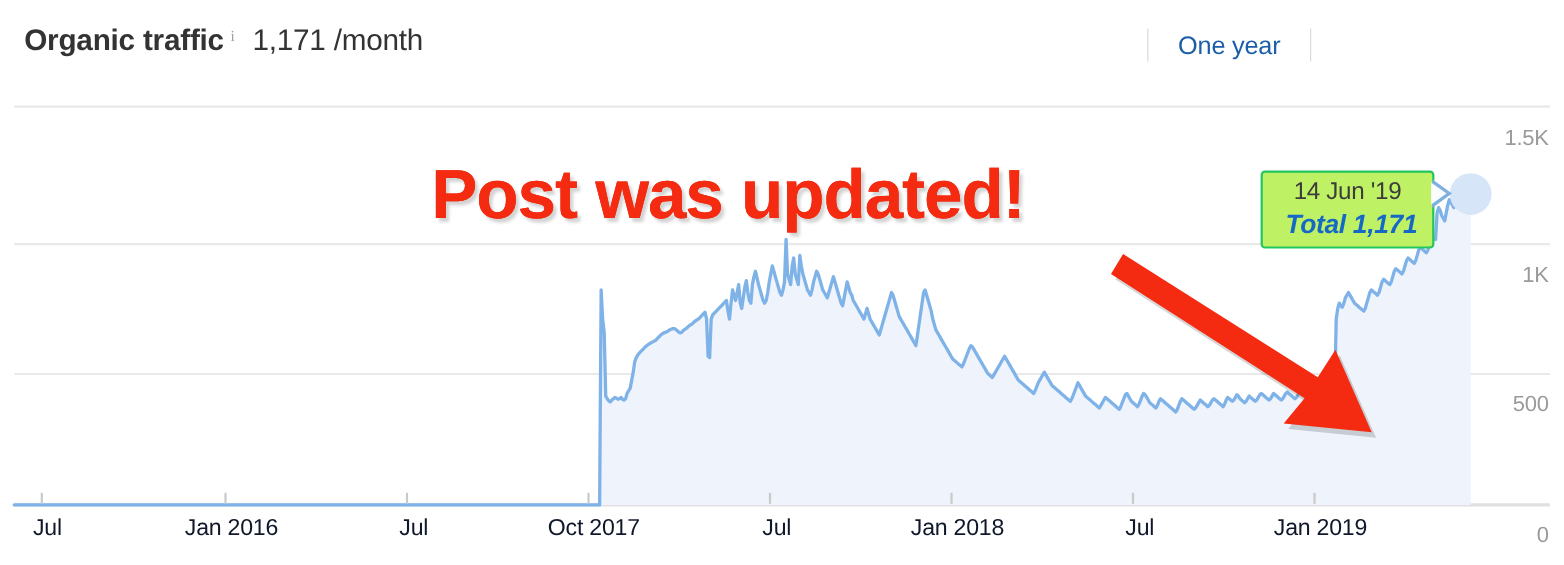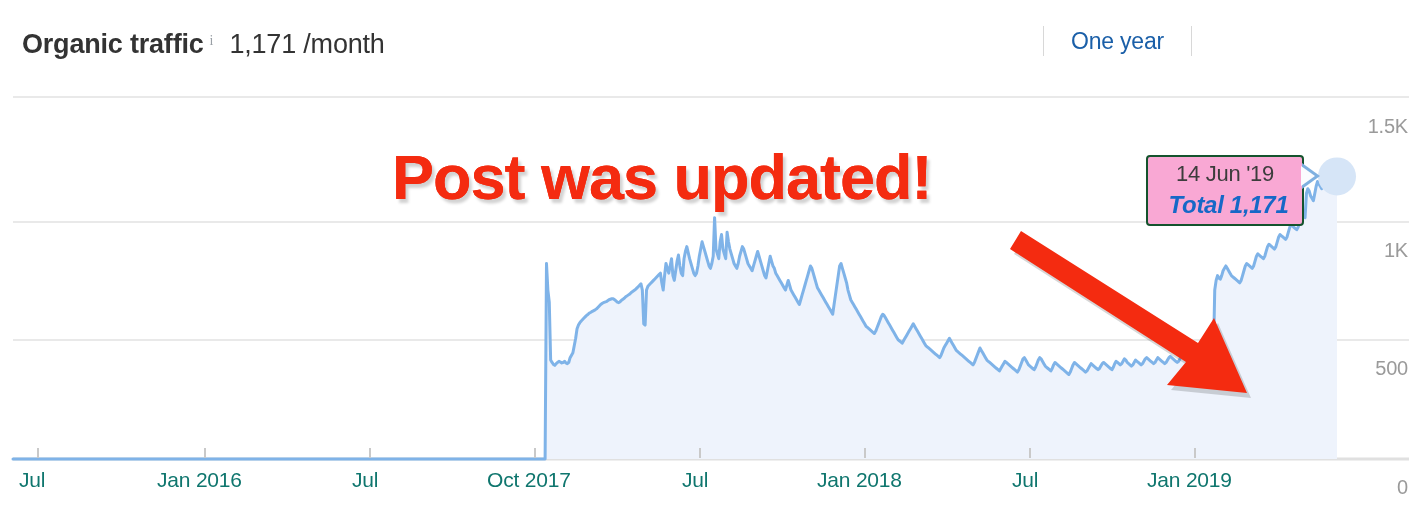--- a/index.html
+++ b/index.html
@@ -49,21 +49,20 @@
     top: -8px;
     font-style: normal;
     font-family: "Liberation Serif", serif;
   }
   .metric-value {
     font-size: 27px;
     font-weight: normal;
     color: #333333;
     margin-left: 16px;
     letter-spacing: -0.2px;
-    margin-top: 8px;
   }
 
   .header-right {
     position: absolute;
     right: 58px;
     top: 18px;
     display: flex;
     align-items: center;
     white-space: nowrap;
   }
@@ -111,34 +110,35 @@
     right: 14px;
     font-size: 20px;
     color: #9a9a9a;
     text-align: right;
     letter-spacing: -0.2px;
   }
   .xlabel {
     position: absolute;
     top: 372px;
     font-size: 21px;
-    color: #0f766e;
-    white-space: nowrap;
-    letter-spacing: -0.2px;
+    color: #0f172a;
+    white-space: nowrap;
+    letter-spacing: -0.2px;
+    margin-left: 11px;
   }
 
   
   .tooltip {
     position: absolute;
     left: 1146px;
     top: 155px;
     width: 158px;
     height: 71px;
-    background: #f9a8d4;
-    border: 2px solid #14532d;
+    background: #bef264;
+    border: 2px solid #22c55e;
     border-radius: 4px;
     box-sizing: border-box;
     z-index: 6;
   }
   .tooltip-pointer {
     position: absolute;
     left: 1302px;
     top: 163px;
     width: 0; height: 0;
     border-top: 13px solid transparent;

